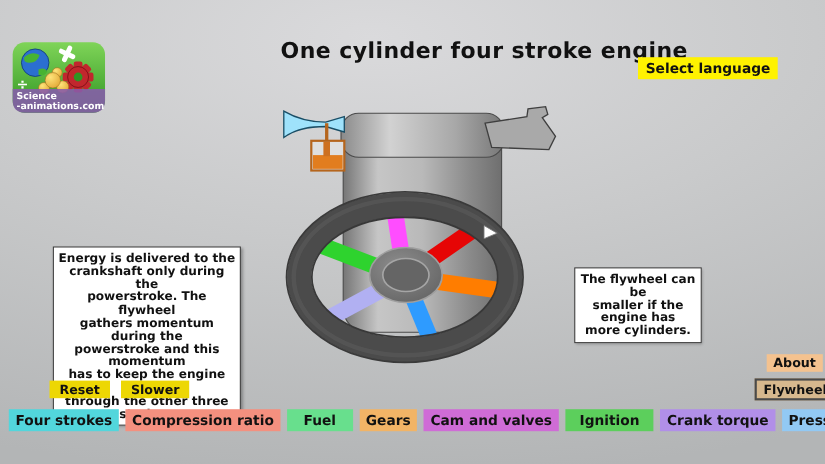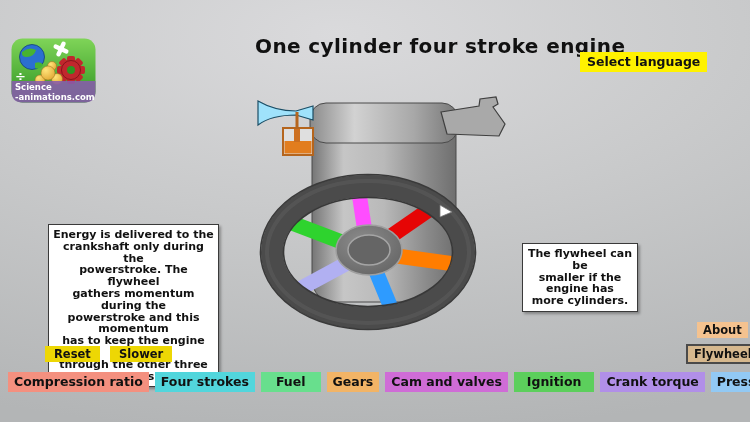--- a/index.html
+++ b/index.html
@@ -161,22 +161,22 @@
   <div class="abs infobox right">The flywheel can be
 smaller if the engine has
 more cylinders.</div>
 
   <button class="abs btn small-btn reset" style="background: rgb(237, 215, 4);">Reset</button>
   <button class="abs btn small-btn slower" style="background: rgb(237, 215, 4);">Slower</button>
   <button class="abs btn small-btn about" style="background: rgb(244, 194, 143);">About</button>
   <button class="abs btn small-btn flywheel-btn" style="background: rgb(214, 184, 142);">Flywheel</button>
 
   <div class="abs nav">
+    <button class="btn" style="background: rgb(82, 214, 220);">Four strokes</button>
     <button class="btn" style="background: rgb(244, 144, 127);">Compression ratio</button>
-    <button class="btn" style="background: rgb(82, 214, 220);">Four strokes</button>
     <button class="btn" style="background: rgb(104, 223, 141);">Fuel</button>
     <button class="btn" style="background: rgb(242, 180, 102);">Gears</button>
     <button class="btn" style="background: rgb(207, 108, 214);">Cam and valves</button>
     <button class="btn" style="background: rgb(92, 207, 92);">Ignition</button>
     <button class="btn" style="background: rgb(177, 143, 232);">Crank torque</button>
     <button class="btn" style="background: rgb(146, 201, 244);">Pressure-volume</button>
 
   </div>
 
 </div>

